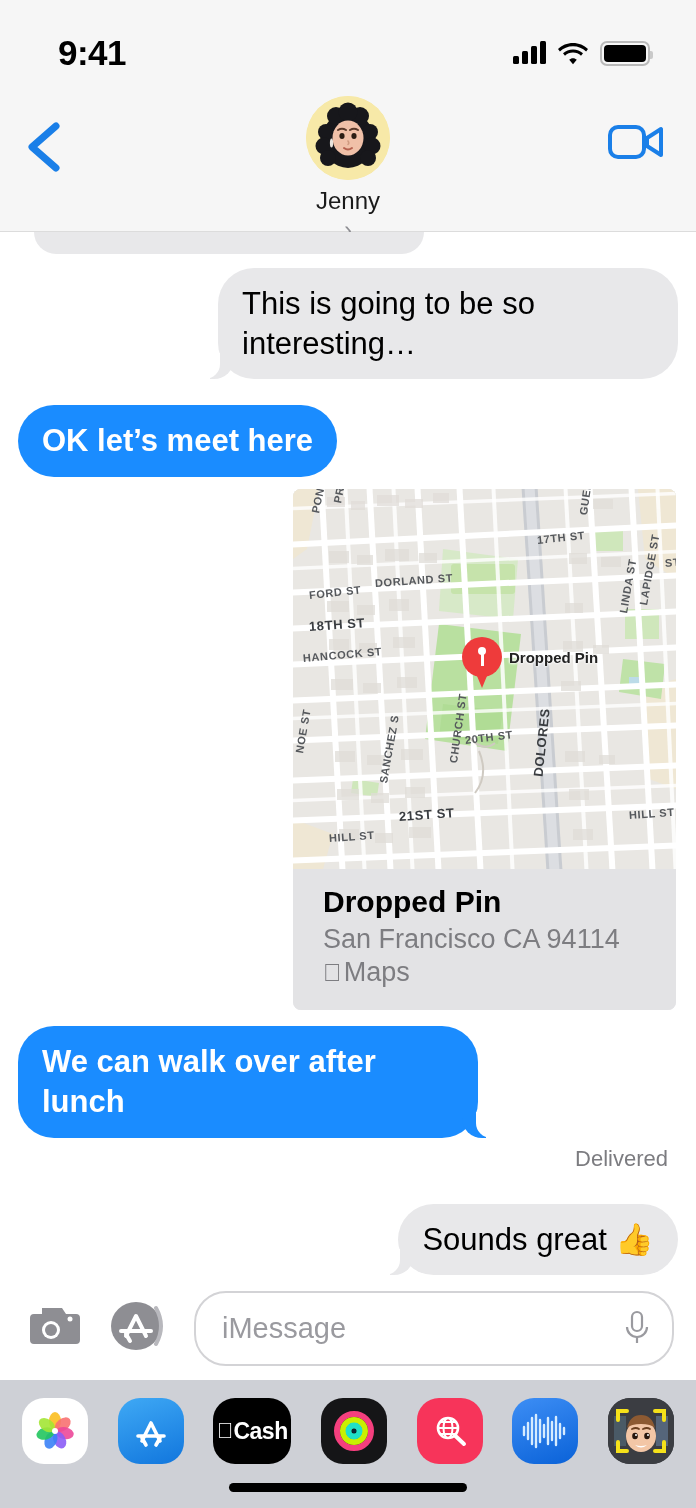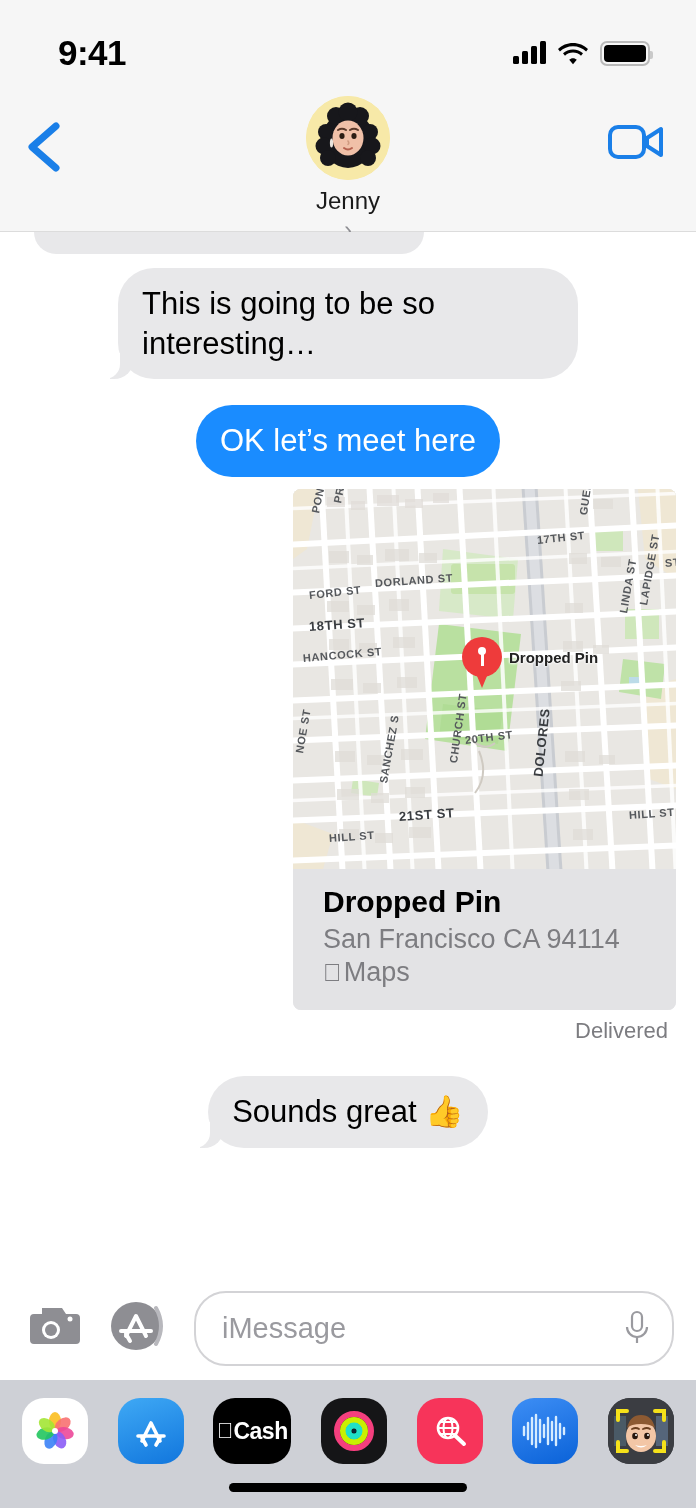--- a/index.html
+++ b/index.html
@@ -74,22 +74,22 @@
   .contact-row { display: flex; align-items: center; gap: 4px; margin-top: 7px; flex-direction: column; }
   .contact-name { font-size: 24px; color: #1a1a1a; }
   .chev { color: #8e8e93; font-size: 23px; line-height: 1; }
 
   
   .thread {
     flex: 1 1 auto; position: relative; background: #fff;
     overflow: hidden; padding: 0 18px;
   }
   .bubble-row { display: flex; margin-bottom: 0; }
-  .bubble-row.in { justify-content: center; }
-  .bubble-row.out { justify-content: center; }
+  .bubble-row.in { justify-content: flex-end; }
+  .bubble-row.out { justify-content: flex-start; font-weight: bold; }
   .bubble {
     position: relative; max-width: 460px;
     padding: 16px 24px; border-radius: 36px;
     font-size: 31px; line-height: 1.28; word-wrap: break-word;
   }
   .bubble.in { background: #e8e8ea; color: #000; }
   .bubble.out { background: #1a8cff; color: #fff; }
   
   .bubble.in:before {
     content:""; position:absolute; left:-8px; bottom:0;
@@ -421,20 +421,23 @@
           <div class="map-title">Dropped Pin</div>
           <div class="map-sub">San Francisco CA 94114</div>
           <div class="map-src">
             <span class="apple-logo"></span>
             <span>Maps</span>
           </div>
         </div>
       </div>
     </div>
 
+    <div class="bubble-row out" style="margin-top:16px;">
+      <div class="bubble out">We can walk over after lunch</div>
+    </div>
 
     <div class="delivered">Delivered</div>
 
     <div class="bubble-row in" style="margin-top:32px;">
       <div class="bubble in">Sounds great 👍</div>
     </div>
   </div>
 
   <div class="compose">
     <div class="icon-btn">

